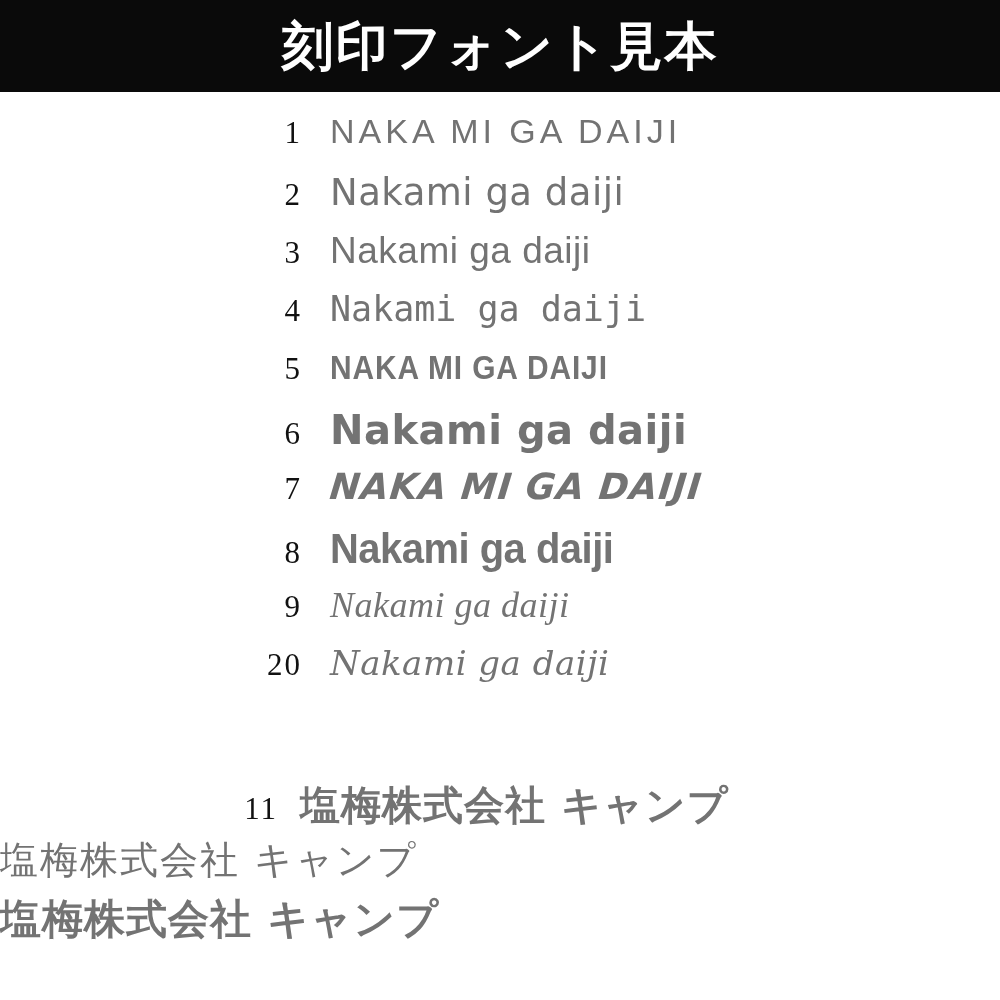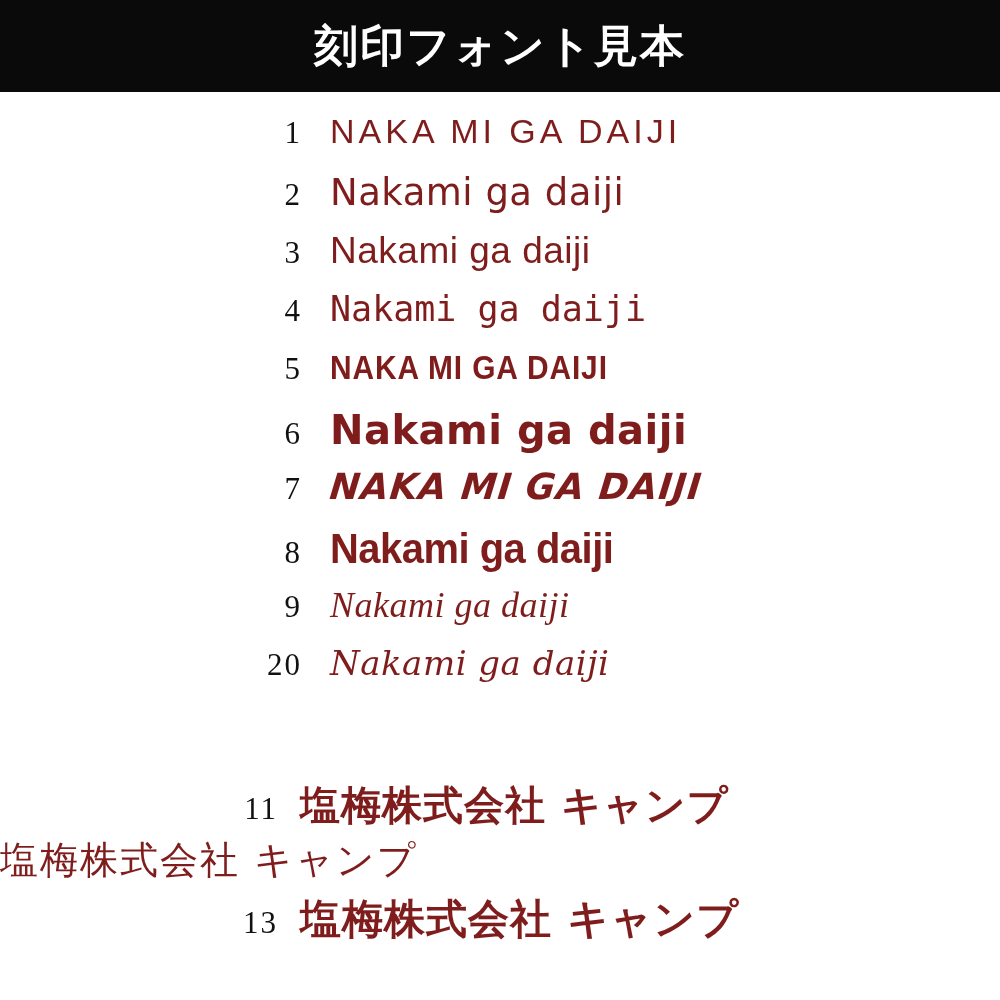--- a/index.html
+++ b/index.html
@@ -23,21 +23,21 @@
     height: 92px;
     background: #0a0a0a;
     display: flex;
     align-items: center;
     justify-content: center;
   }
   .title-text {
     color: #ffffff;
     font-family: "DejaVu Sans", sans-serif;
     font-weight: bold;
-    font-size: 44px;
+    font-size: 52px;
     letter-spacing: 2px;
     line-height: 1;
     white-space: nowrap;
   }
   .sample-list {
     position: absolute;
     left: 0;
     top: 112px;
     width: 1000px;
   }
@@ -52,21 +52,21 @@
     text-align: right;
     padding-right: 28px;
     box-sizing: border-box;
     color: #111111;
     font-family: "Liberation Serif", serif;
     font-size: 31px;
     letter-spacing: 2px;
   }
   .row-sample {
     flex: 1;
-    color: #7f1d1d;
+    color: #737373;
     white-space: nowrap;
   }
 
   
   .s1 {
     font-family: "Liberation Sans", sans-serif;
     font-size: 34px;
     letter-spacing: 4px;
     font-weight: 400;
   }
@@ -230,19 +230,18 @@
     <div class="sample-row">
       <div class="row-num">11</div>
       <div class="row-sample"><span class="s11">塩梅株式会社 キャンプ</span></div>
     </div>
 
     <div class="sample-row">
       <div class="row-sample"><span class="s12">塩梅株式会社 キャンプ</span></div>
     </div>
 
     <div class="sample-row">
-      <div class="row-num">13</div>
       <div class="row-sample"><span class="s13">塩梅株式会社 キャンプ</span></div>
     </div>
 
   </div>
 
 </div>
 
 </body></html>

